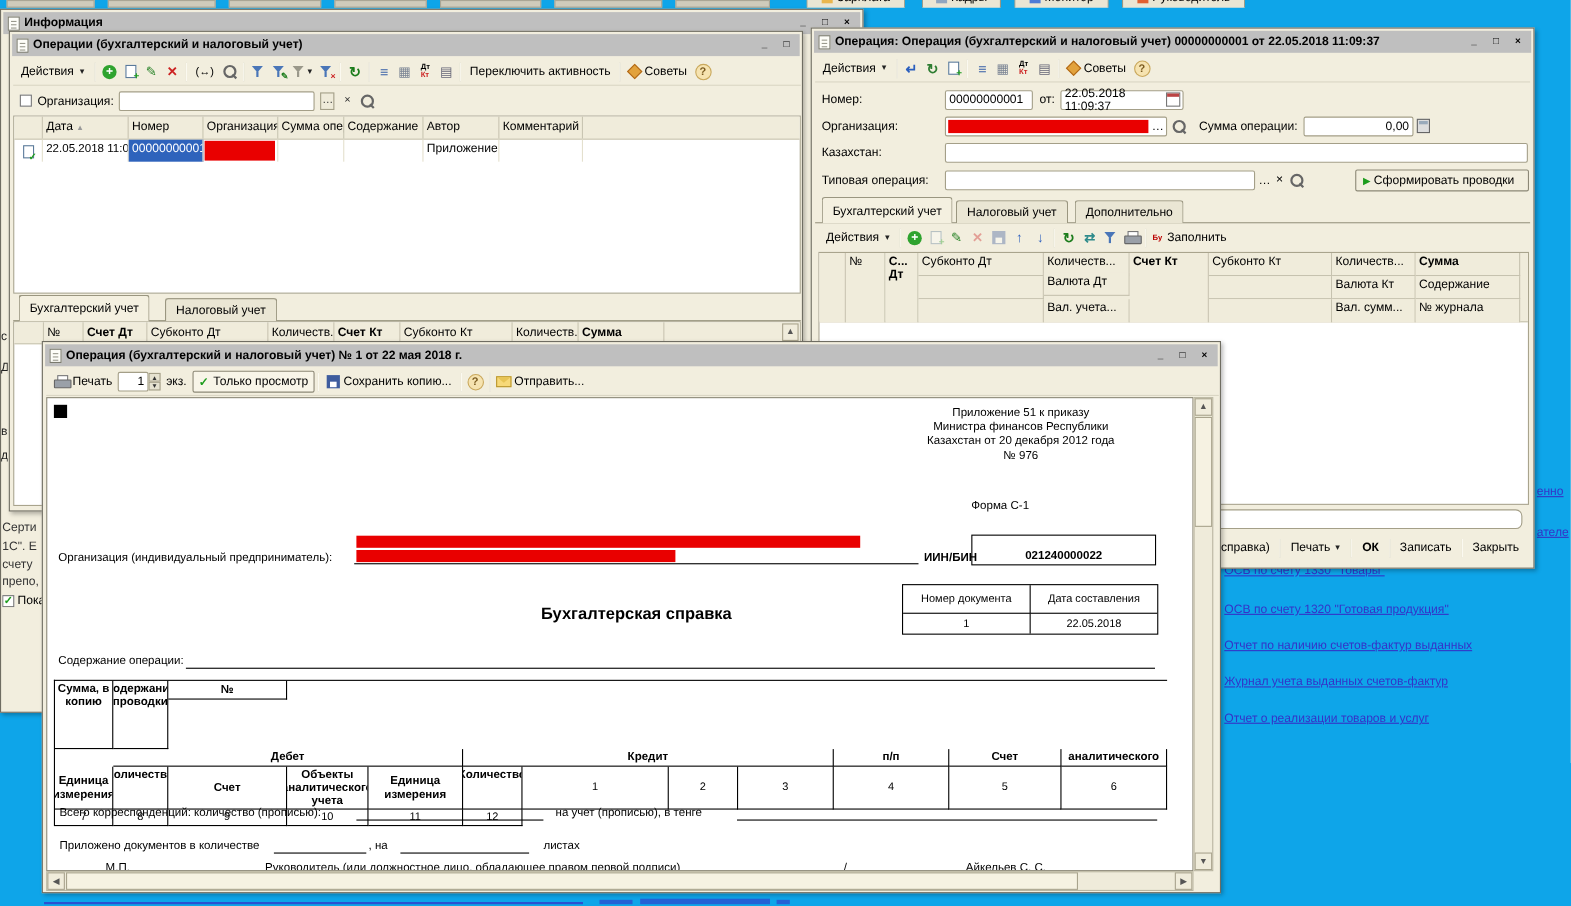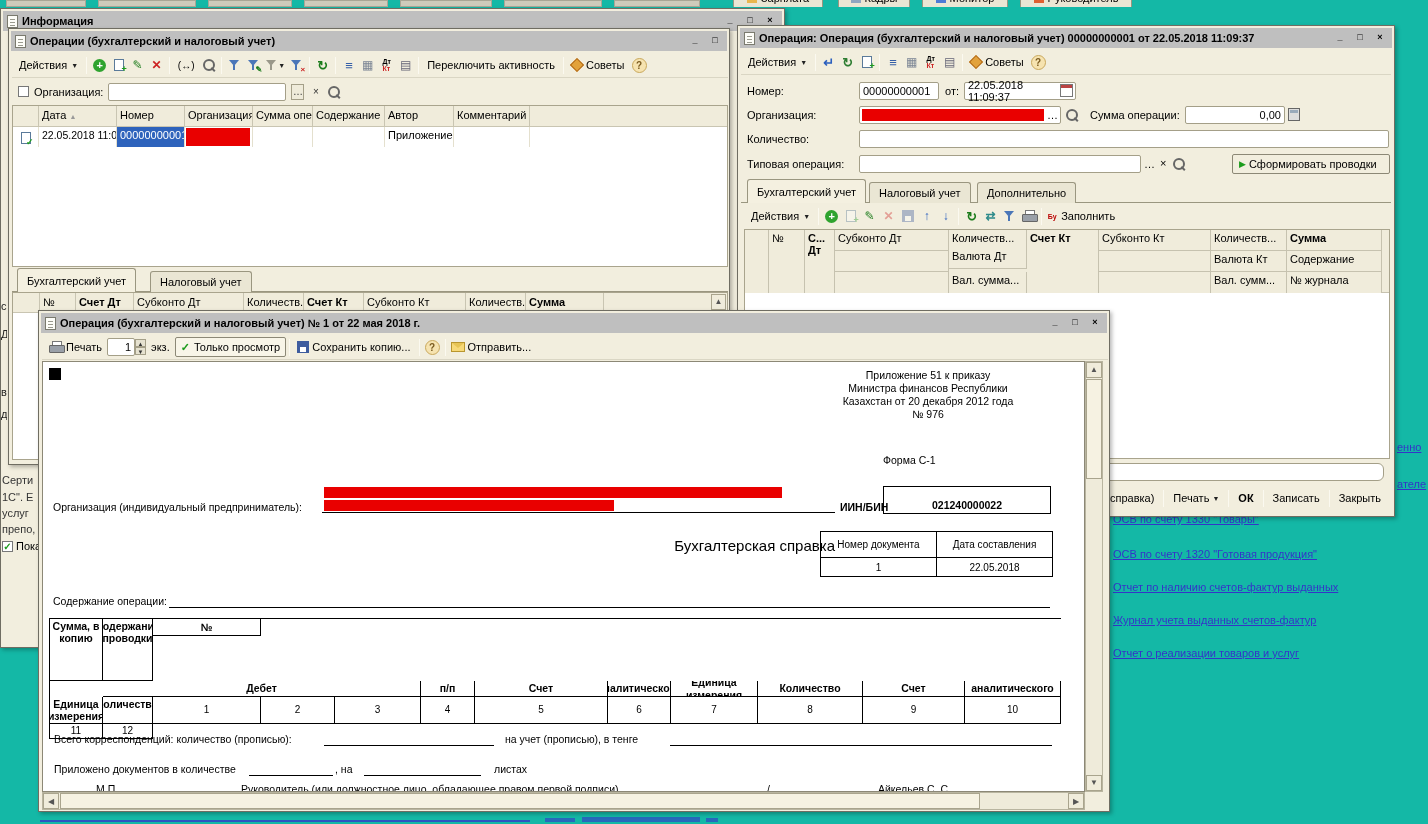--- a/index.html
+++ b/index.html
@@ -1,18 +1,18 @@
 <!DOCTYPE html>
 <html><head>
 <meta charset="utf-8">
 <style>
 *{box-sizing:border-box;margin:0;padding:0}
 html,body{width:1428px;height:824px}
 body{font-family:"Liberation Sans",sans-serif;font-size:11px;color:#000;background:#F3EFE0;overflow:hidden}
-#screen{position:relative;width:1428px;height:824px;overflow:hidden;background:#14b8a6}
+#screen{position:relative;width:1428px;height:824px;overflow:hidden;background:#0ea5e9}
 .t{position:absolute;white-space:nowrap}
 .win{position:absolute;background:#F2EEDE;border:1px solid #6F6D62;box-shadow:2px 2px 4px rgba(0,0,0,.28)}
 .tbar{position:absolute;left:2px;right:2px;top:2px;height:20px;background:#BFBFBF;display:flex;align-items:center;gap:4px;padding:0 4px}
 .tbar .title{flex:1;font-weight:bold;font-size:11px;white-space:nowrap;overflow:hidden}
 .wbtn{width:16px;height:14px;font-size:9px;line-height:13px;text-align:center;color:#000;font-weight:bold;cursor:default}
 .wicon{width:11px;height:13px;background:#FDFDF8;border:1px solid #7A7A6E;position:relative;flex:none}
 .wicon::after{content:"";position:absolute;left:2px;top:3px;right:2px;height:1px;background:#9A9A8E;box-shadow:0 3px 0 #9A9A8E,0 6px 0 #9A9A8E}
 .row{position:absolute;display:flex;align-items:center}
 .vsep{width:1px;height:17px;background:#C9C5B3;border-right:1px solid #FBF9F0;margin:0 3px;flex:none}
 .acts{display:inline-flex;align-items:center;gap:4px;padding:0 5px;height:20px;font-size:11px;flex:none}
@@ -123,21 +123,21 @@
       <span class="wbtn">×</span>
     </div>
   </div>
 
   <div class="t" style="left:1px;top:300px;width:6px;overflow:hidden;z-index:1;color:#222">с</div>
   <div class="t" style="left:1px;top:328px;width:6px;overflow:hidden;z-index:1;color:#222">Д</div>
   <div class="t" style="left:1px;top:386px;width:6px;overflow:hidden;z-index:1;color:#222">в</div>
   <div class="t" style="left:1px;top:408px;width:6px;overflow:hidden;z-index:1;color:#222">д</div>
   <div class="t" style="left:2px;top:474px;width:36px;overflow:hidden;z-index:1;color:#333">Серти</div>
   <div class="t" style="left:2px;top:491px;width:36px;overflow:hidden;z-index:1;color:#333">1С". Е</div>
-  <div class="t" style="left:2px;top:507px;width:36px;overflow:hidden;z-index:1;color:#333">услуг</div>
+  <div class="t" style="left:2px;top:507px;width:36px;overflow:hidden;z-index:1;color:#333">счету</div>
   <div class="t" style="left:2px;top:523px;width:36px;overflow:hidden;z-index:1;color:#333">препо,</div>
   <div class="row" style="left:2px;top:540px;width:36px;overflow:hidden;z-index:1;gap:3px">
     <span class="chk">✓</span>
     <span>Пока</span>
   </div>
 
   <a class="dlink" style="left:1113px;top:513px;z-index:1">ОСВ по счету 1330 "Товары"</a>
   <a class="dlink" style="left:1113px;top:548px;z-index:1">ОСВ по счету 1320 "Готовая продукция"</a>
   <a class="dlink" style="left:1113px;top:581px;z-index:1">Отчет по наличию счетов-фактур выданных</a>
   <a class="dlink" style="left:1113px;top:614px;z-index:1">Журнал учета выданных счетов-фактур</a>
@@ -351,21 +351,21 @@
     <div class="t" style="left:9px;top:83px">Организация:</div>
     <div class="inp" style="left:121px;top:80px;width:202px">
       <span class="redbar" style="left:2px;top:2px;width:182px;bottom:2px"></span>
       <span style="position:absolute;right:2px">…</span>
     </div>
     <div class="t" style="left:327px;top:82px"><span class="ic-mag"></span></div>
     <div class="t" style="left:352px;top:83px">Сумма операции:</div>
     <div class="inp" style="left:447px;top:80px;width:100px;justify-content:flex-end">0,00</div>
     <div class="t" style="left:550px;top:82px"><span class="ic-calc"></span></div>
 
-    <div class="t" style="left:9px;top:107px">Количество:</div>
+    <div class="t" style="left:9px;top:107px">Казахстан:</div>
     <div class="inp" style="left:121px;top:104px;width:530px"></div>
 
     <div class="t" style="left:9px;top:132px">Типовая операция:</div>
     <div class="inp" style="left:121px;top:129px;width:282px"></div>
     <div class="t" style="left:406px;top:132px">…</div>
     <div class="t" style="left:422px;top:131px">×</div>
     <div class="t" style="left:434px;top:131px"><span class="ic-mag"></span></div>
     <div class="bbtn pressedbtn" style="position:absolute;left:494px;top:128px;width:158px;height:20px;background:#F2EEDE;border:1px solid #8C8876">
         <span class="ic-play">▶</span>
         <span>Сформировать проводки</span>
@@ -436,21 +436,21 @@
     <div class="frame" style="left:6px;top:203px;width:646px;height:230px">
       <div style="position:absolute;left:0;top:0;right:0;height:63px;background:#F0ECDB;border-bottom:1px solid #C6C2AF">
         <div class="gh" style="left:0;top:0;width:24px;height:63px;border-bottom:none"></div>
         <div class="gh" style="left:24px;top:0;width:36px;height:63px;border-bottom:none">№</div>
         <div class="gh" style="left:60px;top:0;width:30px;height:63px;font-weight:bold;border-bottom:none"><span>С...</span><br><span>Дт</span></div>
         <div class="gh" style="left:90px;top:0;width:114px;height:21px">Субконто Дт</div>
         <div class="gh" style="left:90px;top:21px;width:114px;height:21px"></div>
         <div class="gh" style="left:90px;top:42px;width:114px;height:21px;border-bottom:none"></div>
         <div class="gh" style="left:204px;top:0;width:78px;height:21px">Количеств...</div>
         <div class="gh" style="left:204px;top:18px;width:78px;height:21px">Валюта Дт</div>
-        <div class="gh" style="left:204px;top:42px;width:78px;height:21px;border-bottom:none">Вал. сумма...</div>
+        <div class="gh" style="left:204px;top:42px;width:78px;height:21px;border-bottom:none">Вал. учета...</div>
         <div class="gh" style="left:282px;top:0;width:72px;height:63px;font-weight:bold;border-bottom:none">Счет Кт</div>
         <div class="gh" style="left:354px;top:0;width:112px;height:21px">Субконто Кт</div>
         <div class="gh" style="left:354px;top:21px;width:112px;height:21px"></div>
         <div class="gh" style="left:354px;top:42px;width:112px;height:21px;border-bottom:none"></div>
         <div class="gh" style="left:466px;top:0;width:76px;height:21px">Количеств...</div>
         <div class="gh" style="left:466px;top:21px;width:76px;height:21px">Валюта Кт</div>
         <div class="gh" style="left:466px;top:42px;width:76px;height:21px;border-bottom:none">Вал. сумм...</div>
         <div class="gh" style="left:542px;top:0;width:95px;height:21px;font-weight:bold">Сумма</div>
         <div class="gh" style="left:542px;top:21px;width:95px;height:21px">Содержание</div>
         <div class="gh" style="left:542px;top:42px;width:95px;height:21px;border-bottom:none">№ журнала</div>
@@ -526,35 +526,36 @@
 
       <div class="redbar" style="left:281px;top:125px;width:458px;height:11px"></div>
       <div class="redbar" style="left:281px;top:138px;width:290px;height:11px"></div>
       <div class="t" style="left:10px;top:139px">Организация (индивидуальный предприниматель):</div>
       <div class="ln" style="left:279px;top:150px;width:513px"></div>
       <div class="t" style="left:797px;top:139px;font-weight:bold">ИИН/БИН</div>
       <div style="position:absolute;left:840px;top:124px;width:168px;height:28px;border:1px solid #000;display:flex;align-items:flex-end;justify-content:center;font-weight:bold;padding-bottom:2px">
           <span>021240000022</span>
         </div>
 
-      <div class="t" style="left:279px;top:175px;width:513px;text-align:right;font-weight:normal;font-size:15px">Бухгалтерская справка</div>
+      <div class="t" style="left:279px;top:188px;width:513px;text-align:center;font-weight:bold;font-size:15px">Бухгалтерская справка</div>
 
       <div style="position:absolute;left:777px;top:169px;display:grid;grid-template-columns:116px 115px;grid-template-rows:26px 18px;border:1px solid #000;font-size:10px">
         <div style="border-right:1px solid #000;border-bottom:1px solid #000;display:flex;align-items:center;justify-content:center">Номер документа</div>
         <div style="border-bottom:1px solid #000;display:flex;align-items:center;justify-content:center">Дата составления</div>
         <div style="border-right:1px solid #000;display:flex;align-items:center;justify-content:center">1</div>
         <div style="display:flex;align-items:center;justify-content:center">22.05.2018</div>
       </div>
 
       <div class="t" style="left:10px;top:233px">Содержание операции:</div>
       <div class="ln" style="left:126px;top:245px;width:881px"></div>
 
       <div id="maintable" style="position:absolute;left:6px;top:256px;display:grid;grid-template-columns:53px 50px 108px 74px 86px 54px 133px 63px 87px 105px 102px 96px;grid-template-rows:17px 45px 16px;border-top:1.5px solid #000;border-left:1.5px solid #000;font-size:10.5px">
         <div class="mtc">№</div>
         <div class="mtc" style="grid-column:2/6">Дебет</div>
+        <div class="mtc" style="grid-column:6/10">Кредит</div>
         <div class="mtc" style="grid-row:1/3;align-items:flex-start">Сумма, в копию</div>
         <div class="mtc" style="grid-row:1/3;align-items:flex-start">Содержание проводки</div>
         <div class="mtc">п/п</div>
         <div class="mtc">Счет</div>
         <div class="mtc">Объекты аналитического учета</div>
         <div class="mtc">Единица измерения</div>
         <div class="mtc" style="align-items:flex-start">Количество</div>
         <div class="mtc">Счет</div>
         <div class="mtc">Объекты аналитического учета</div>
         <div class="mtc">Единица измерения</div>

